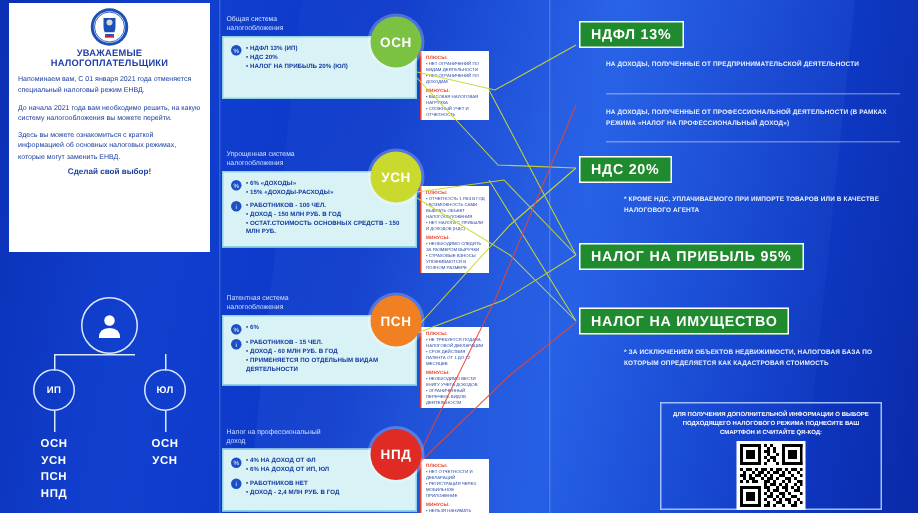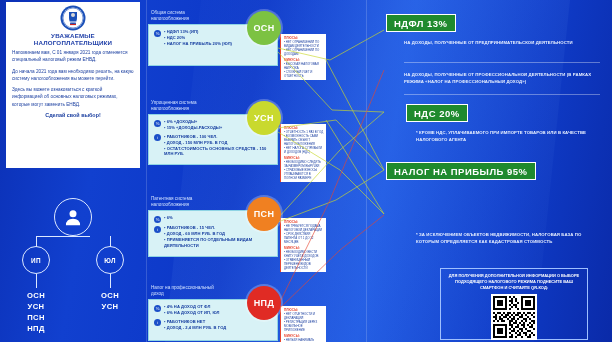--- a/index.html
+++ b/index.html
@@ -446,19 +446,20 @@
             <rect x="14" y="20" width="1" height="1"></rect>
               <rect x="17" y="20" width="2" height="1"></rect>
           </g>
         </svg>
       </div>
     </div>
   <div class="tax-chip" style="top: 14px; left: 8px;">НДФЛ 13%</div>
       <div class="tax-note" style="top: 40px; left: 26px; width: 196px;">НА ДОХОДЫ, ПОЛУЧЕННЫЕ ОТ ПРЕДПРИНИМАТЕЛЬСКОЙ ДЕЯТЕЛЬНОСТИ</div>
       <div class="tax-note" style="top: 72px; left: 26px; width: 196px;">НА ДОХОДЫ, ПОЛУЧЕННЫЕ ОТ ПРОФЕССИОНАЛЬНОЙ ДЕЯТЕЛЬНОСТИ (В РАМКАХ РЕЖИМА «НАЛОГ НА ПРОФЕССИОНАЛЬНЫЙ ДОХОД»)</div>
       <div class="hair" style="top: 62px; left: 26px; width: 196px;"></div>
-      <div class="tax-chip" style="top: 104px; left: 8px; margin-left: 20px;">НДС 20%</div>
+      <div class="tax-chip" style="top: 104px; left: 8px;">НДС 20%</div>
       <div class="tax-note" style="top: 130px; left: 38px; width: 180px;">* КРОМЕ НДС, УПЛАЧИВАЕМОГО ПРИ ИМПОРТЕ ТОВАРОВ ИЛИ В КАЧЕСТВЕ НАЛОГОВОГО АГЕНТА</div>
       <div class="hair" style="top: 94px; left: 26px; width: 196px;"></div>
       <div class="tax-chip" style="top: 162px; left: 8px;">НАЛОГ НА ПРИБЫЛЬ 95%</div>
+      <div class="tax-chip" style="top: 205px; left: 8px;">НАЛОГ НА ИМУЩЕСТВО</div>
       <div class="tax-note" style="top: 232px; left: 38px; width: 184px;">* ЗА ИСКЛЮЧЕНИЕМ ОБЪЕКТОВ НЕДВИЖИМОСТИ, НАЛОГОВАЯ БАЗА ПО КОТОРЫМ ОПРЕДЕЛЯЕТСЯ КАК КАДАСТРОВАЯ СТОИМОСТЬ</div>
     </div>
 </div>
 
 </body></html>

